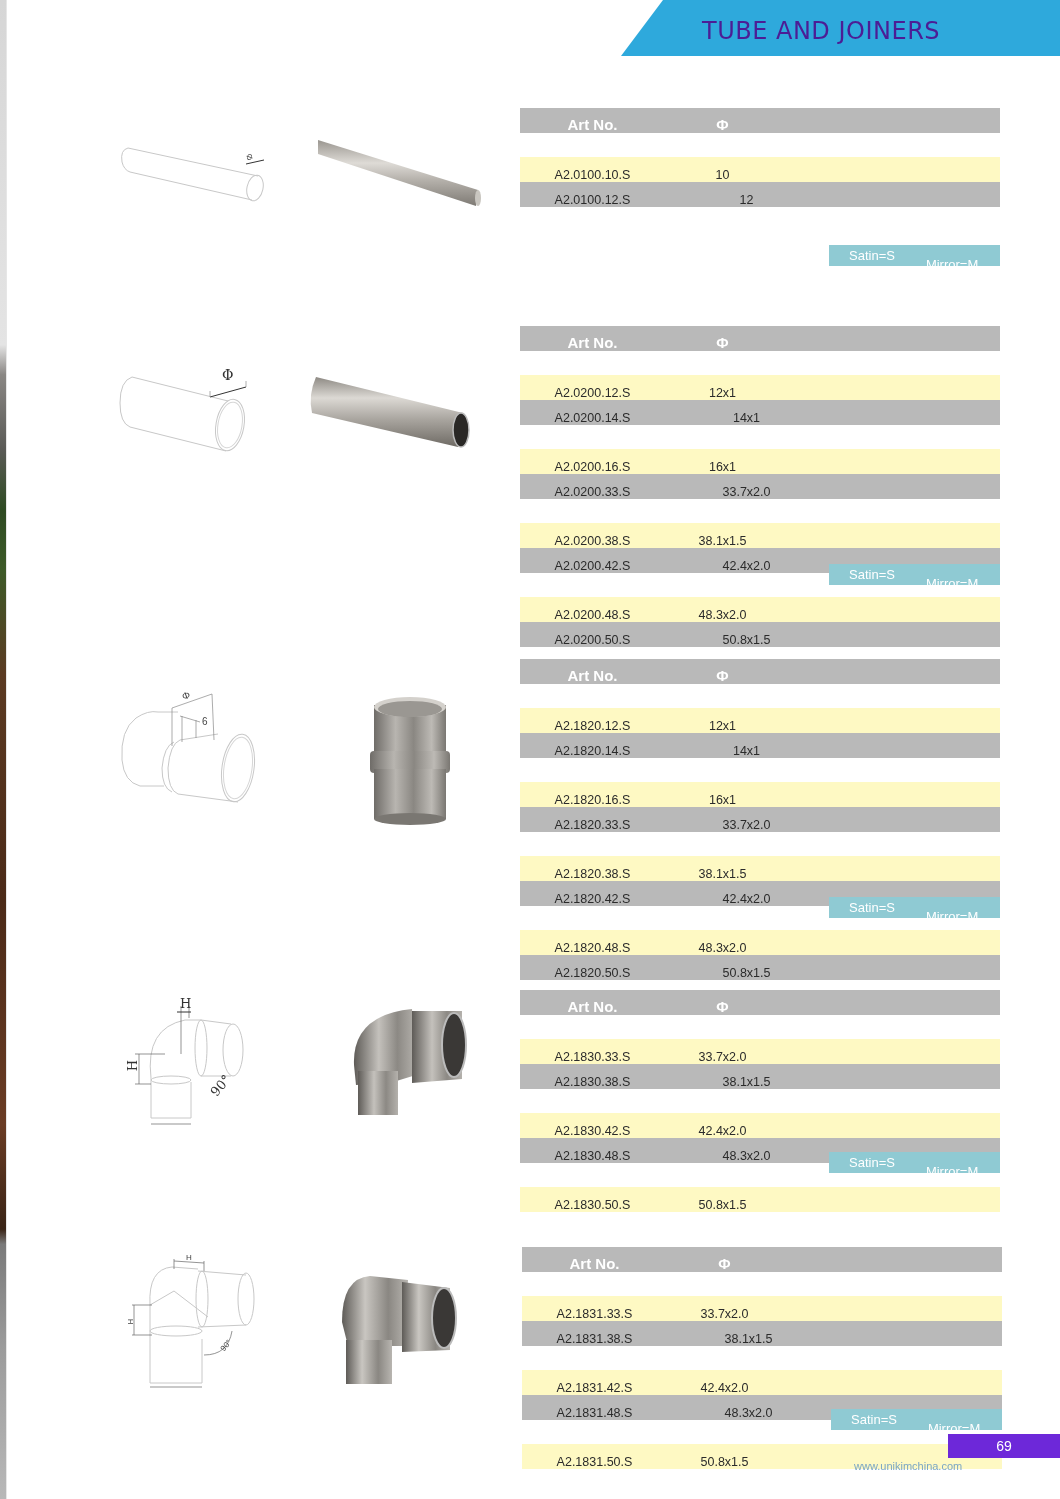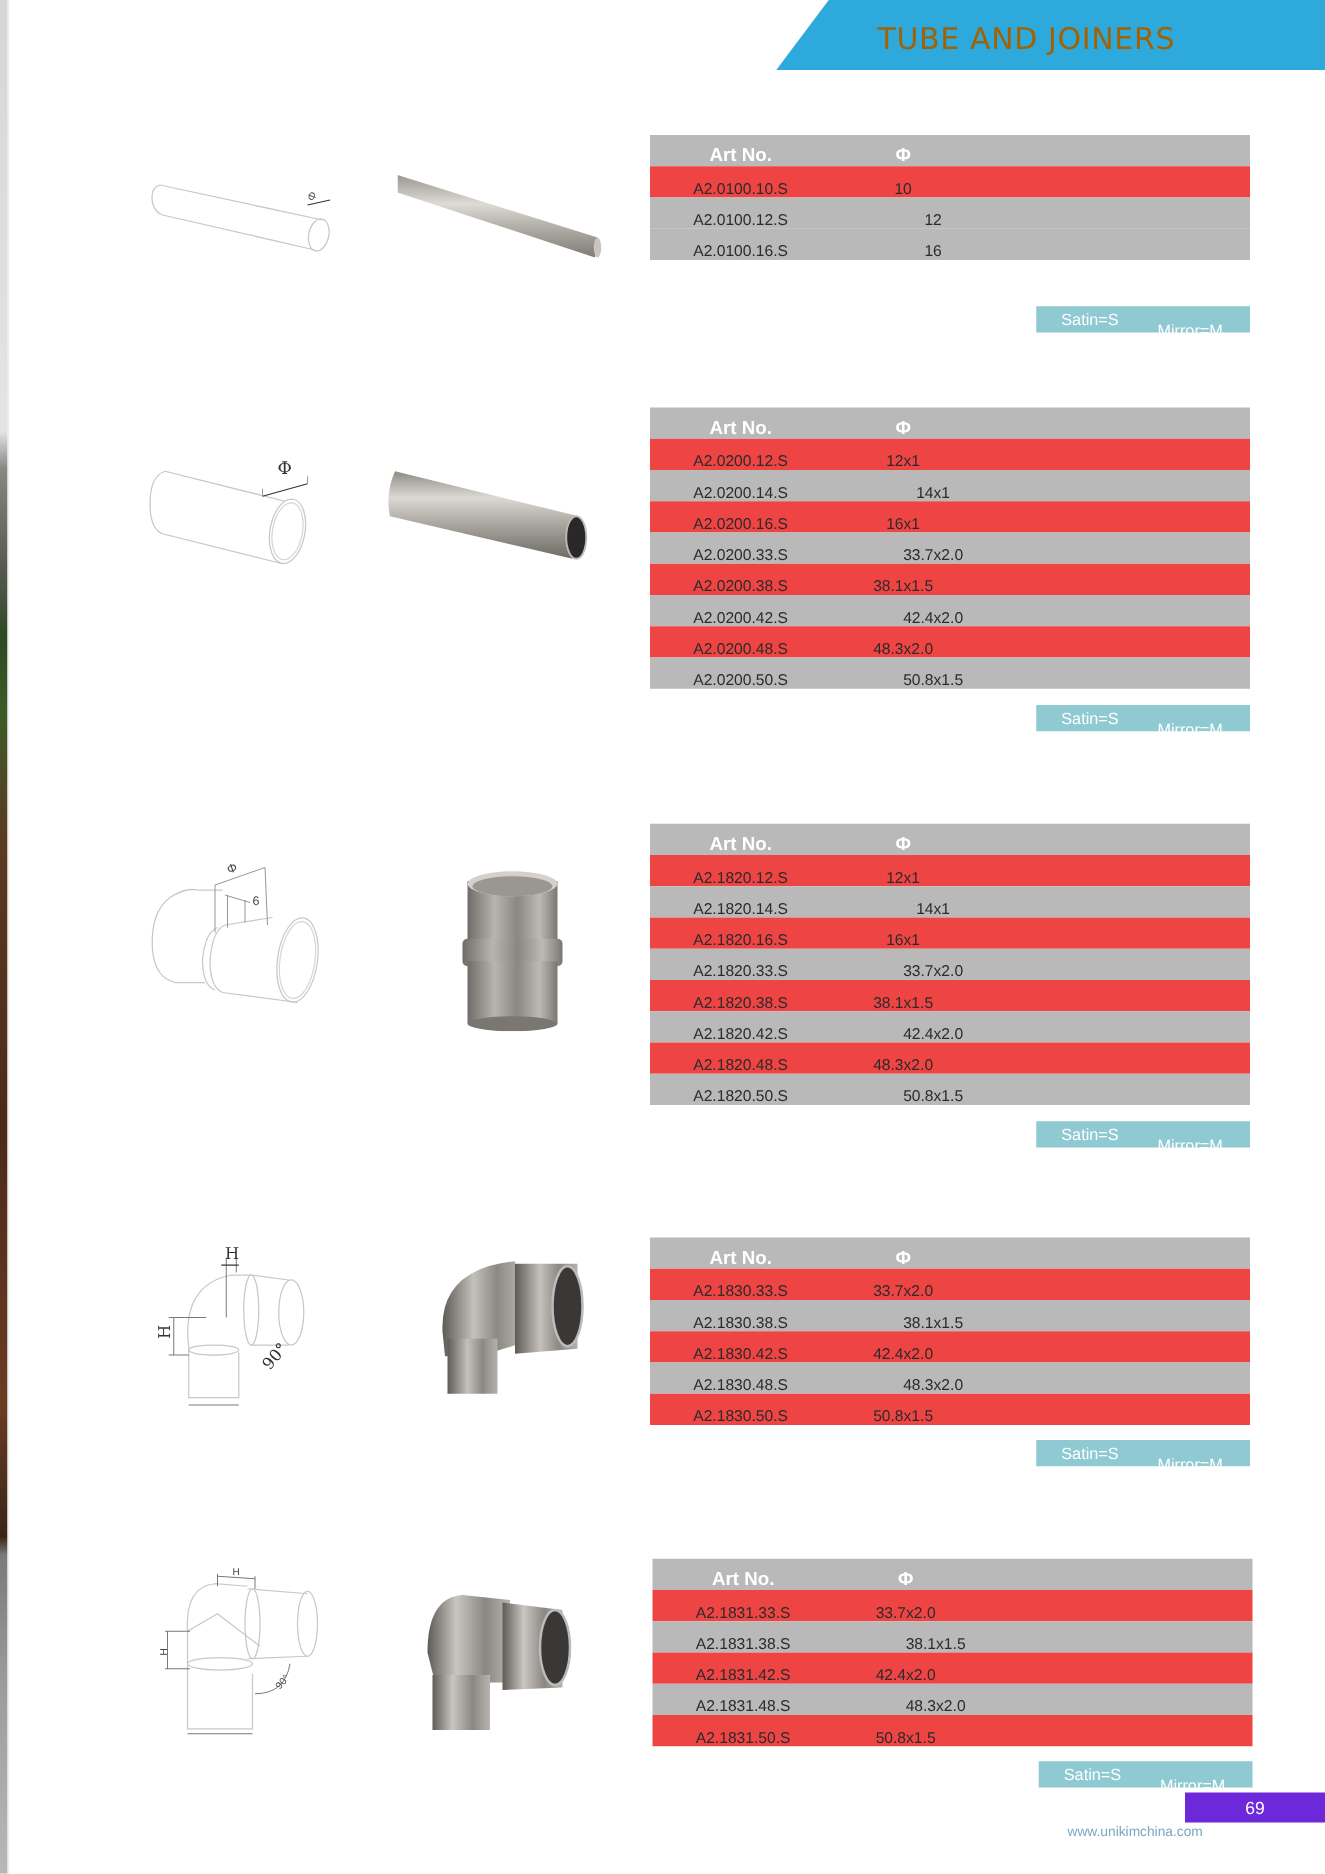--- a/index.html
+++ b/index.html
@@ -19,34 +19,34 @@
     content: ""; position: absolute; right: -1px; top: 0; width: 1px; height: 100%;
     background: #e6e6e6;
   }
   .header-banner {
     position: absolute; left: 621px; top: 0; width: 439px; height: 56px;
     background: #2ea9dc;
     clip-path: polygon(42px 0, 100% 0, 100% 100%, 0 100%);
   }
   .header-title {
     position: absolute; left: 702px; top: 17px;
-    color: #a16207; font-size: 24px; letter-spacing: 0.5px;
+    color: #4c1d95; font-size: 24px; letter-spacing: 0.5px;
     font-family: "DejaVu Sans", sans-serif; font-weight: normal;
   }
   .drawing { position: absolute; }
   .photo { position: absolute; }
   .spec-table {
     position: absolute; left: 520px; width: 480px;
     border-collapse: collapse;
   }
   .spec-table .row {
     display: flex; height: 25px; align-items: flex-end; font-size: 12.5px; color: #2b2b2b;
   }
   .spec-table .row.head { background: #b9b9b9; color: #ffffff; font-weight: bold; font-size: 15px; }
-  .spec-table .row.light { background: #ef4444; }
+  .spec-table .row.light { background: #fef9c3; margin-top: 24px; }
   .spec-table .row.dark { background: #b9b9b9; gap: 24px; }
   .spec-table .c1 { width: 145px; text-align: center; }
   .spec-table .c2 { width: 115px; text-align: center; padding-left: 0px; }
   .finish-badge {
     position: absolute; width: 171px; height: 21px; background: #8fcad3;
     color: #ffffff; font-size: 13px; display: flex; align-items: center;
   }
   .finish-badge span { display: inline-block; }
   .finish-badge .satin { margin-left: 20px; }
   .finish-badge .mirror { margin-left: 31px; margin-top: 17px; }
@@ -96,24 +96,20 @@
     <div class="c1">Art No.</div>
     <div class="c2">Φ</div>
   </div>
   <div class="row light">
       <div class="c1">A2.0100.10.S</div>
       <div class="c2">10</div>
     </div>
   <div class="row dark">
       <div class="c1">A2.0100.12.S</div>
       <div class="c2">12</div>
-    </div>
-  <div class="row dark">
-      <div class="c1">A2.0100.16.S</div>
-      <div class="c2">16</div>
     </div>
 </div>
 <div class="finish-badge" style="left:829px;top:245px;">
   <span class="satin">Satin=S</span>
   <span class="mirror">Mirror=M</span>
 </div>
 
 <div class="drawing" style="left:118px;top:365px;">
   <svg width="150" height="95" viewBox="0 0 150 95">
     <path d="M14 12 Q2 16 2 38 Q2 58 12 62 L108 86" fill="none" stroke="#c8c8c8" stroke-width="1"></path>

